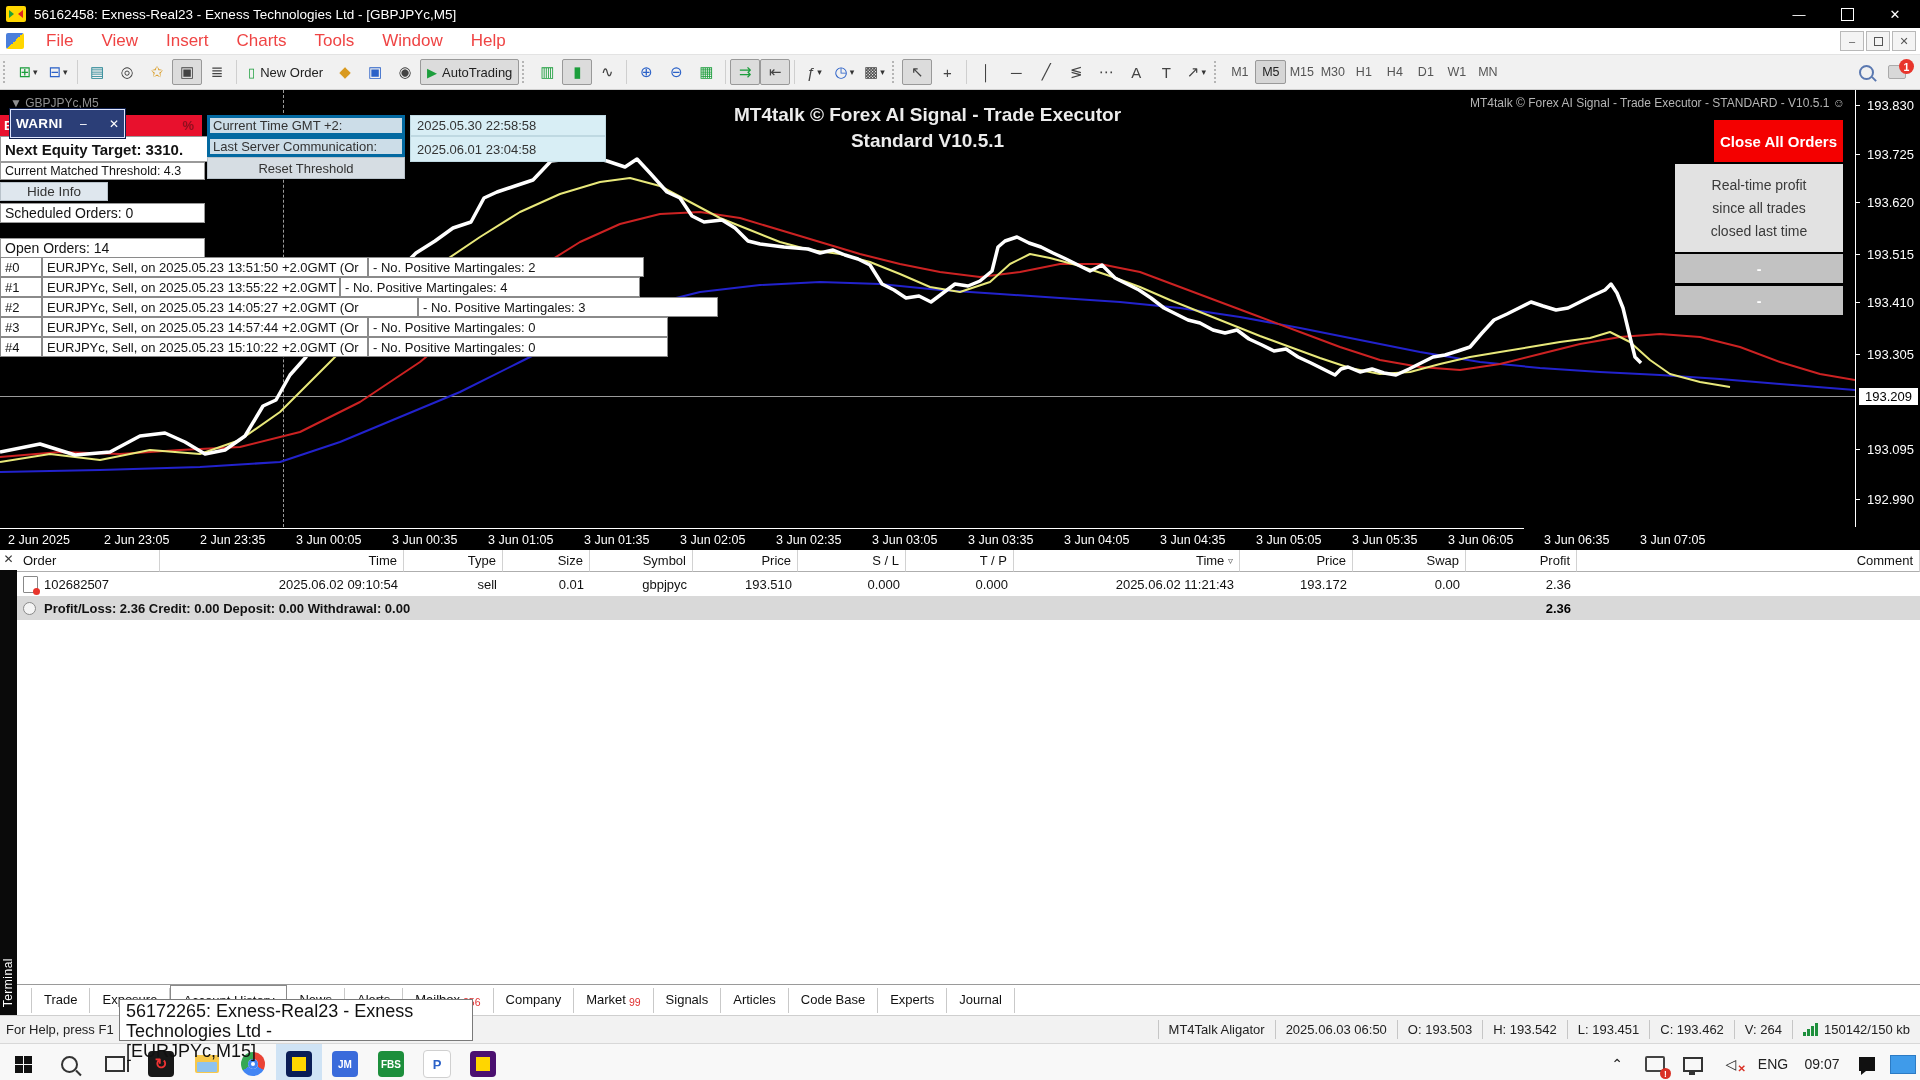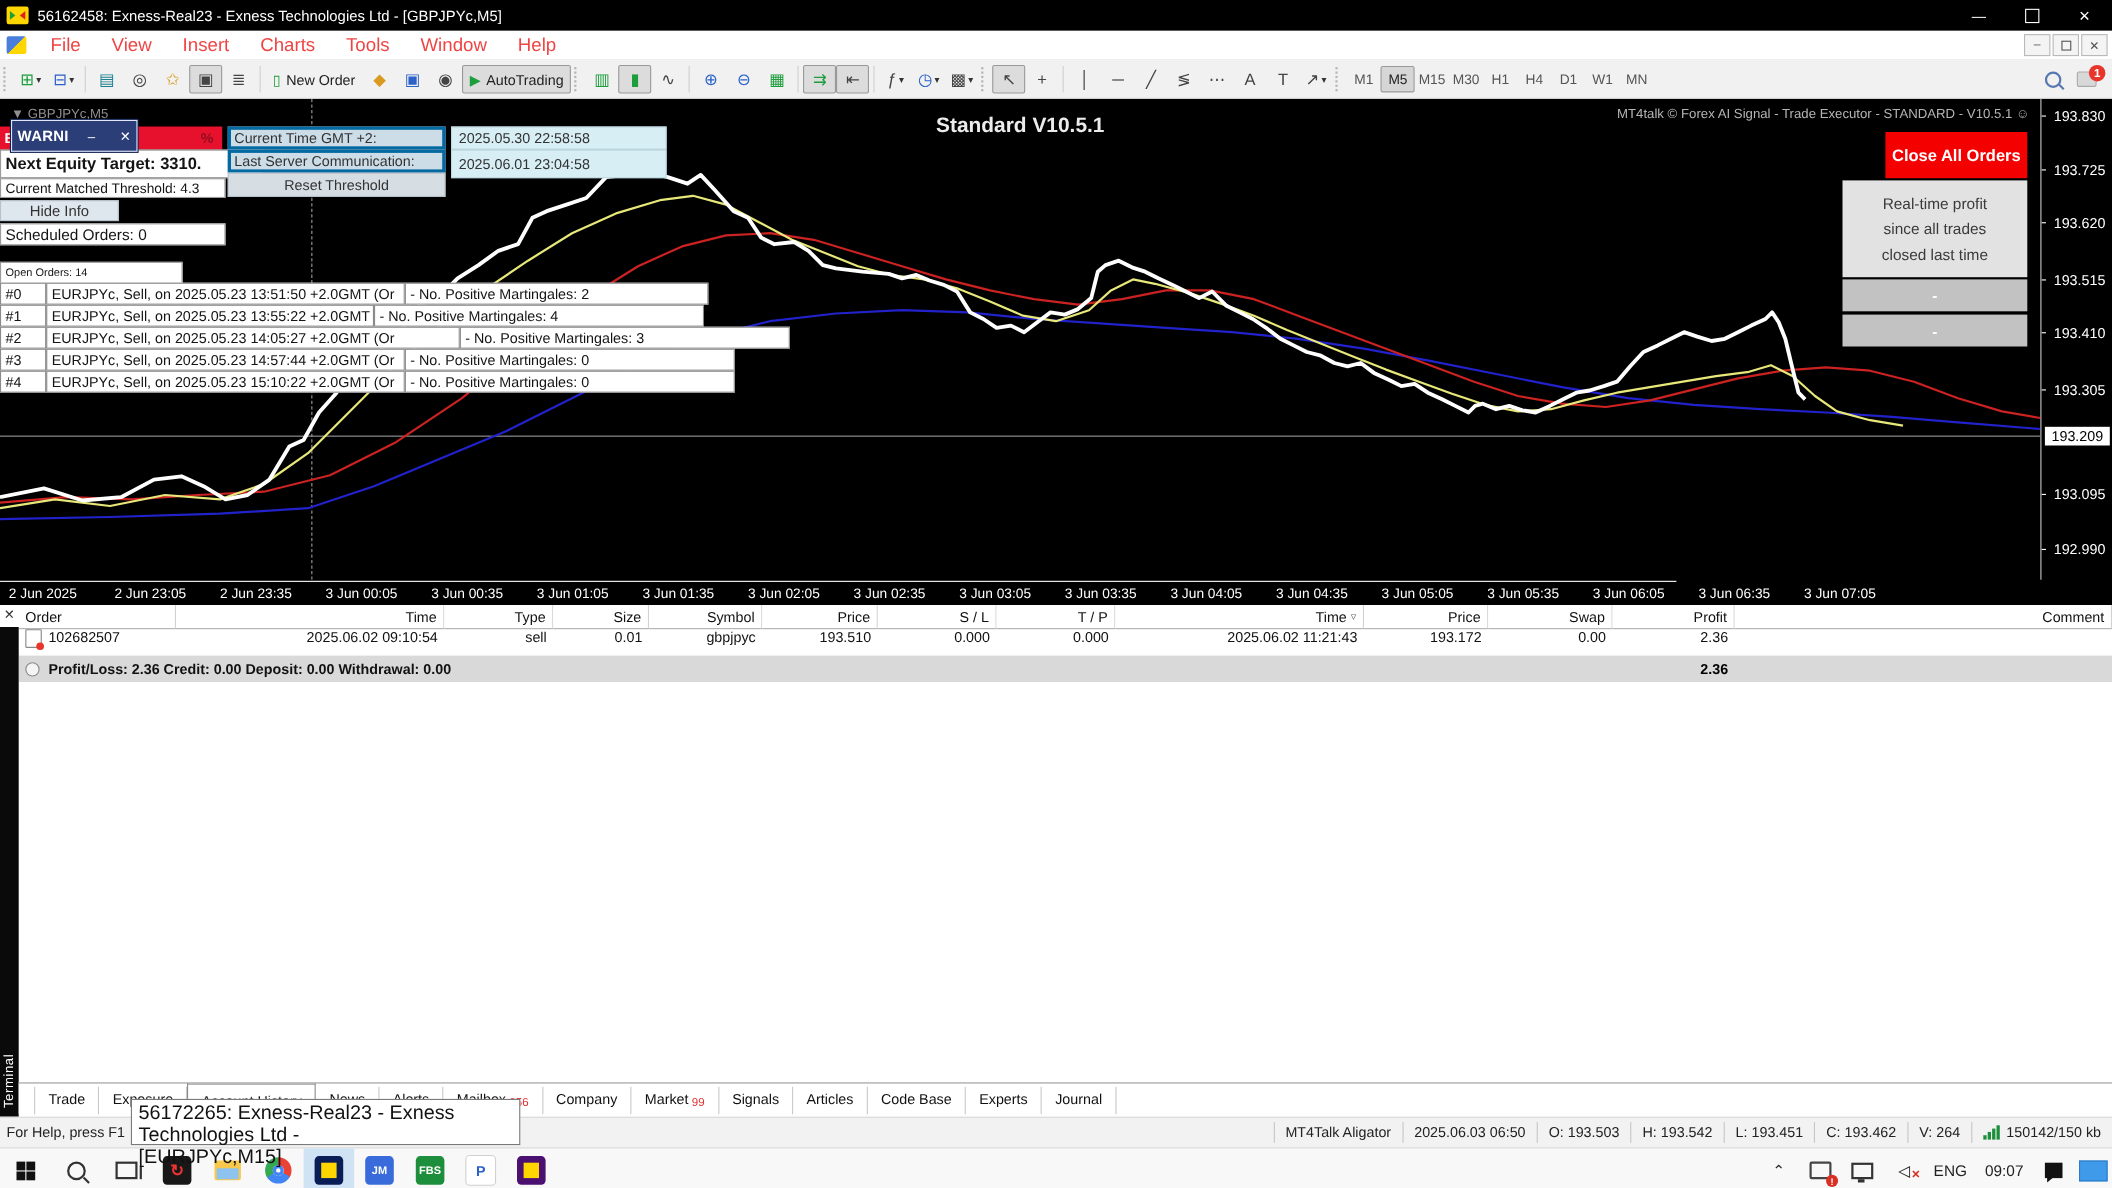--- a/index.html
+++ b/index.html
@@ -80,21 +80,21 @@
   .terminal{position:relative;height:465px;background:#fff}
   .rail{position:absolute;left:0;top:0;width:17px;height:465px;background:#fff}
   .railx{position:absolute;left:0;top:2px;width:17px;height:16px;font-size:12px;color:#333;text-align:center}
   .railbar{position:absolute;left:0;top:20px;width:17px;height:445px;background:#0a0a0a;color:#fff}
   .railtxt{position:absolute;left:1px;bottom:8px;writing-mode:vertical-rl;transform:rotate(180deg);font-size:12px;letter-spacing:.5px}
   .tgrid{display:grid;grid-template-columns:143px 244px 99px 87px 103px 105px 108px 108px 226px 113px 113px 111px auto;
          margin-left:17px}
   .th{font-size:13px;color:#111;border-right:1px solid #d2d2d2;border-bottom:1px solid #aeaeae;height:22px;
       display:flex;align-items:center;justify-content:flex-end;padding:0 6px;box-sizing:border-box;background:#fff}
   .th.l{justify-content:flex-start}
-  .td{font-size:13px;color:#111;height:24px;display:flex;align-items:flex-start;justify-content:flex-end;
+  .td{font-size:13px;color:#111;height:24px;display:flex;align-items:center;justify-content:flex-end;
       padding:0 6px;box-sizing:border-box}
   .td.l{justify-content:flex-start}
   .docicon{width:13px;height:15px;background:#fff;border:1px solid #888;border-radius:1px;margin-right:6px;position:relative}
   .docicon:after{content:"";position:absolute;right:-3px;bottom:-3px;width:7px;height:7px;background:#e8352c;border-radius:50%}
   .sumrow{background:#d9d9d9;height:24px;display:grid;grid-template-columns:143px 244px 99px 87px 103px 105px 108px 108px 226px 113px 113px 111px auto;
           margin-left:17px;align-items:center}
   .sumtxt{grid-column:1/9;font-size:13px;font-weight:bold;color:#111;padding-left:6px;display:flex;align-items:center}
   .oicon{width:11px;height:11px;border:1.5px solid #8a8a8a;border-radius:50%;margin-right:8px;background:#f4f4f4}
   .sumprofit{grid-column:12;font-size:13px;font-weight:bold;text-align:right;padding-right:6px}
   
@@ -308,20 +308,21 @@
     <div style="position:relative">
       <div style="width:16px;height:12px;background:#d8d8d8;border:1px solid #aaa;border-radius:2px"></div>
       <div class="badge">1</div>
     </div>
   </div>
 </div>
 
 <div class="chartwrap">
   <div class="plot">
     <div class="wmark">
+      <div>MT4talk © Forex AI Signal - Trade Executor</div>
       <div>Standard V10.5.1</div>
     </div>
     <div class="cnote">MT4talk © Forex AI Signal - Trade Executor - STANDARD - V10.5.1 ☺</div>
     <div class="vsep" style="left:283px"></div>
     <div class="hcur" style="top:306px"></div>
     <svg id="series-svg" width="1855" height="437" style="position:absolute;left:0;top:0">
         <polyline points="0,382 100,380 200,377 280,372 340,352 400,327 460,302 520,272 580,242 640,217 700,202 760,195 820,192 880,194 940,200 1000,204 1060,208 1120,212 1180,218 1240,227 1300,238 1360,250 1420,262 1480,272 1540,278 1600,282 1660,285 1720,289 1780,294 1855,300" fill="none" stroke="#2222cc" stroke-width="2" stroke-linejoin="round"></polyline>
         <polyline points="0,367 60,362 120,364 180,360 240,357 300,342 360,312 420,272 480,222 540,177 580,152 620,134 660,124 700,122 740,128 780,140 820,152 860,164 900,174 940,182 980,187 1020,182 1060,174 1100,174 1140,182 1180,197 1220,212 1260,227 1300,242 1340,257 1380,270 1420,277 1460,280 1500,274 1540,264 1580,254 1620,247 1660,244 1700,247 1740,257 1780,272 1820,284 1855,290" fill="none" stroke="#cc2222" stroke-width="2" stroke-linejoin="round"></polyline>
         <polyline points="0,372 50,364 100,370 150,360 200,364 240,350 280,322 320,282 360,242 400,207 440,174 480,147 520,122 560,104 600,92 630,88 660,96 690,112 720,128 750,140 780,152 810,160 840,164 870,172 900,184 930,197 960,202 990,192 1010,174 1030,164 1050,168 1080,176 1110,186 1140,197 1170,210 1200,222 1230,234 1260,246 1290,257 1320,268 1350,278 1380,284 1410,282 1440,274 1470,267 1500,262 1530,257 1560,252 1590,248 1610,242 1630,252 1650,270 1670,284 1700,292 1730,297" fill="none" stroke="#e8e87a" stroke-width="2" stroke-linejoin="round"></polyline>
         <polyline points="0,362 40,354 75,365 110,362 140,346 165,343 185,352 205,364 225,360 245,346 263,316 276,310 290,285 306,267 318,242 331,245 350,224 368,206 381,187 398,181 416,163 435,151 453,138 471,132 484,108 497,102 515,96 533,90 551,71 570,69 588,66 607,71 625,77 637,69 650,83 667,102 680,108 692,126 704,132 722,130 735,138 748,151 760,154 784,157 808,159 820,163 833,160 845,165 858,169 870,175 882,194 894,200 906,208 919,206 931,212 943,203 955,194 968,196 980,191 992,181 998,157 1005,151 1017,147 1029,153 1041,157 1053,163 1066,169 1078,175 1090,181 1102,175 1115,188 1127,194 1139,200 1151,208 1164,218 1176,224 1188,230 1200,233 1213,240 1225,243 1237,240 1249,249 1262,255 1274,261 1286,259 1298,267 1311,273 1323,279 1335,285 1341,279 1348,277 1360,282 1372,279 1384,283 1396,285 1409,279 1421,273 1433,267 1445,265 1458,261 1470,257 1482,243 1494,230 1507,224 1519,218 1531,212 1543,216 1556,220 1568,218 1580,212 1592,206 1605,200 1611,194 1617,203 1623,218 1629,243 1635,267 1641,273" fill="none" stroke="#ffffff" stroke-width="3.5" stroke-linejoin="round"></polyline>
@@ -334,21 +335,21 @@
     </div>
     <div class="ovr warnwin">
       <span class="wt">WARNI</span>
       <span class="wb">–</span>
       <span class="wb">✕</span>
     </div>
     <div class="ovr wrow" style="left:0;top:46px;width:239px;height:26px;font-size:15px;font-weight:bold">Next Equity Target: 3310.</div>
     <div class="ovr wrow" style="left:0;top:72px;width:205px;height:18px;font-size:12.5px">Current Matched Threshold: 4.3</div>
     <div class="ovr btn-gray" style="left:0;top:92px;width:108px;height:19px;font-size:13.5px;background:#dfe7ee">Hide Info</div>
     <div class="ovr wrow" style="left:0;top:113px;width:205px;height:20px;font-size:14px">Scheduled Orders: 0</div>
-    <div class="ovr wrow" style="left:0;top:148px;width:166px;height:20px;font-size:10px">Open Orders: 14</div>
+    <div class="ovr wrow" style="left:0;top:148px;width:205px;height:20px;font-size:14px">Open Orders: 14</div>
 
     <div class="ovr lbl-blue" style="left:207px;top:25px;width:198px;height:21px">Current Time GMT +2:</div>
     <div class="ovr val-blue" style="left:410px;top:25px;width:196px;height:21px">2025.05.30 22:58:58</div>
     <div class="ovr lbl-blue" style="left:207px;top:46px;width:198px;height:21px">Last Server Communication:</div>
     <div class="ovr val-blue" style="left:410px;top:46px;width:196px;height:26px">2025.06.01 23:04:58</div>
     <div class="ovr btn-gray" style="left:207px;top:67px;width:198px;height:22px">Reset Threshold</div>
 
     <div class="orow" style="left:0;top:167px">
       <div class="ocell" style="width:42px">#0</div>
       <div class="ocell" style="width:326px">EURJPYc, Sell, on 2025.05.23 13:51:50 +2.0GMT  (Or</div>

